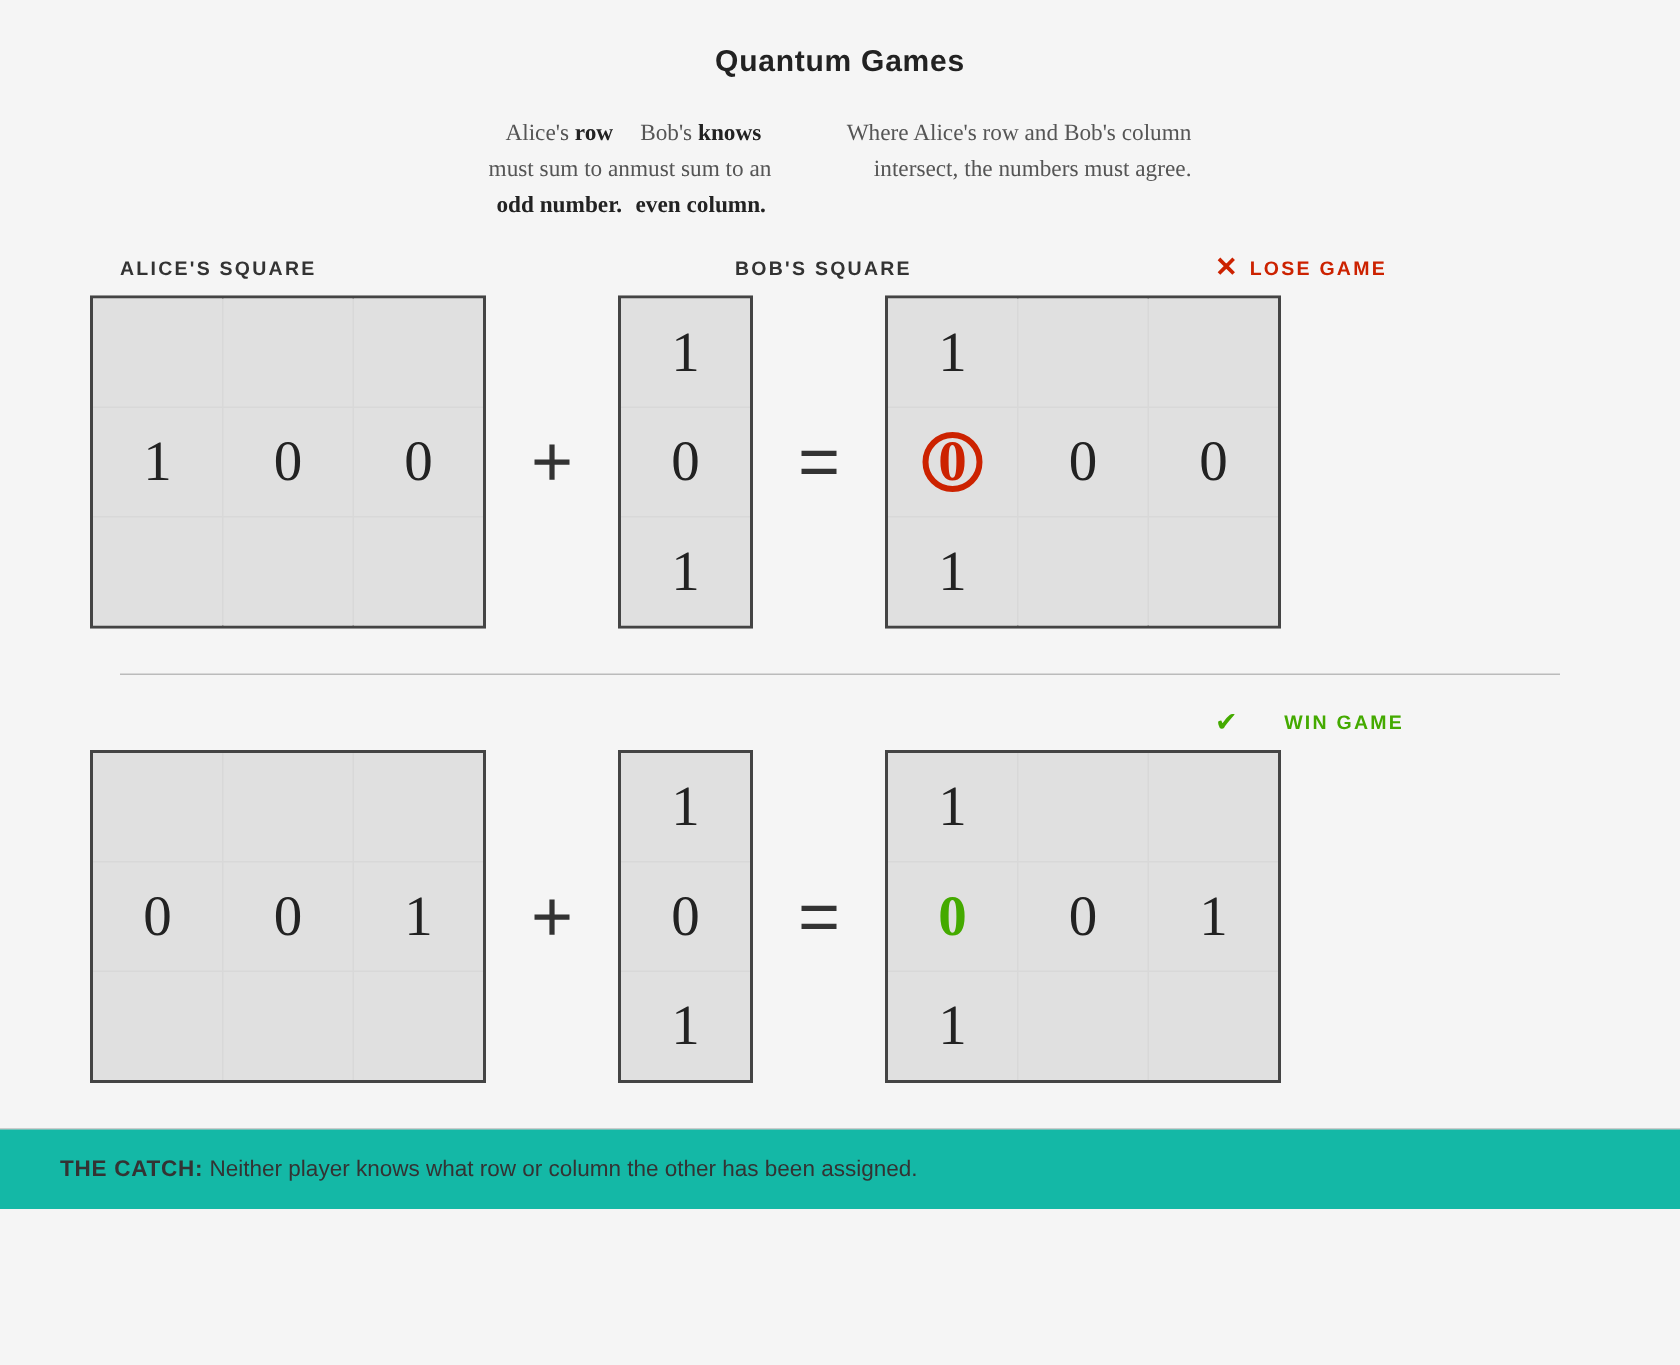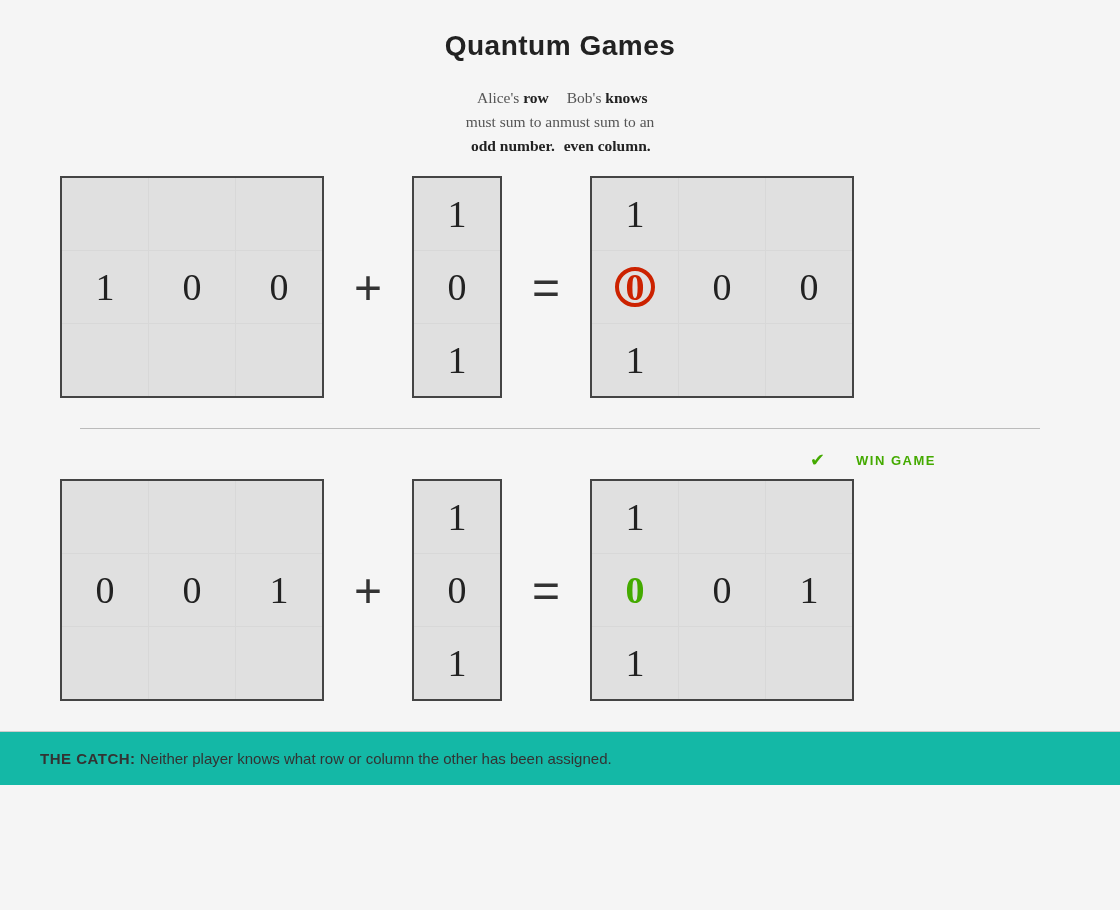--- a/index.html
+++ b/index.html
@@ -15,21 +15,21 @@
     }
 
     .page-wrapper {
       background: #f5f5f5;
       width: 1120px;
       padding: 30px 40px 0 40px;
     }
 
     .page-title {
       text-align: center;
-      font-size: 28px;
+      font-size: 20px;
       font-weight: bold;
       font-family: 'Arial', sans-serif;
       color: #222;
       margin-bottom: 24px;
       letter-spacing: 0.5px;
     }
 
     
     .rules-row {
       display: flex;
@@ -230,24 +230,33 @@
     <div class="rule-block">
       Alice's <strong>row</strong><br>
       must sum to an<br>
       <strong>odd number.</strong>
     </div>
     <div class="rule-block">
       Bob's <strong>knows</strong><br>
       must sum to an<br>
       <strong>even column.</strong>
     </div>
+    <div class="rule-block right">Where Alice's row and Bob's column intersect, the numbers must agree.</div>
   </div>
 
   <div class="game-section">
 
+    <div class="section-labels">
+      <div class="section-label label-alice">ALICE'S SQUARE</div>
+      <div class="section-label label-bob">BOB'S SQUARE</div>
+      <div class="label-result">
+        <span class="lose-icon">✕</span>
+        <span class="lose-label">LOSE GAME</span>
+      </div>
+    </div>
 
     <div class="game-row">
 
       <div class="grid">
 
         <div class="cell empty"></div>
         <div class="cell empty"></div>
         <div class="cell empty"></div>
 
         <div class="cell">1</div>

